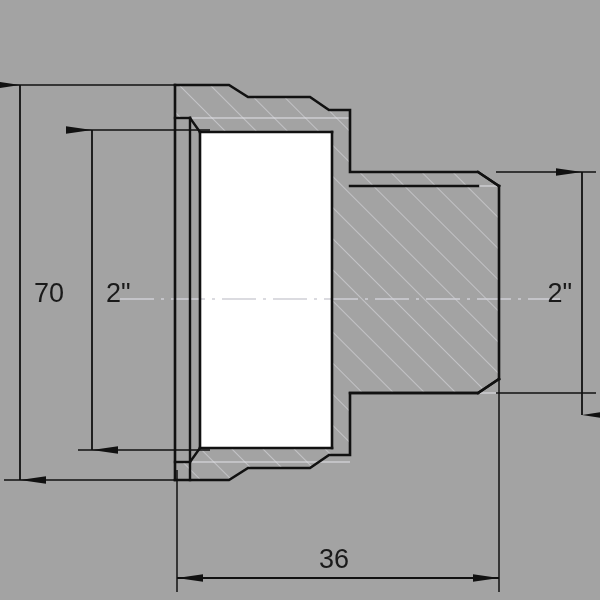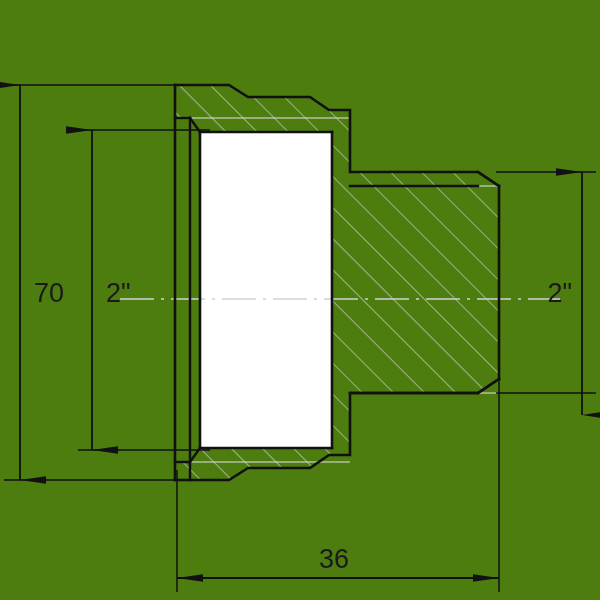--- a/index.html
+++ b/index.html
@@ -10,21 +10,21 @@
   body {
     width: 600px;
     height: 600px;
     font-family: "Liberation Sans", sans-serif;
     overflow: hidden;
   }
   #drawing-root {
     position: relative;
     width: 600px;
     height: 600px;
-    background: #4d7c0f;
+    background: #a3a3a3;
   }
   #drawing-svg {
     display: block;
     width: 600px;
     height: 600px;
   }
   .dim-text {
     font-family: "Liberation Sans", sans-serif;
     font-size: 27px;
     fill: #1a1a1a;

